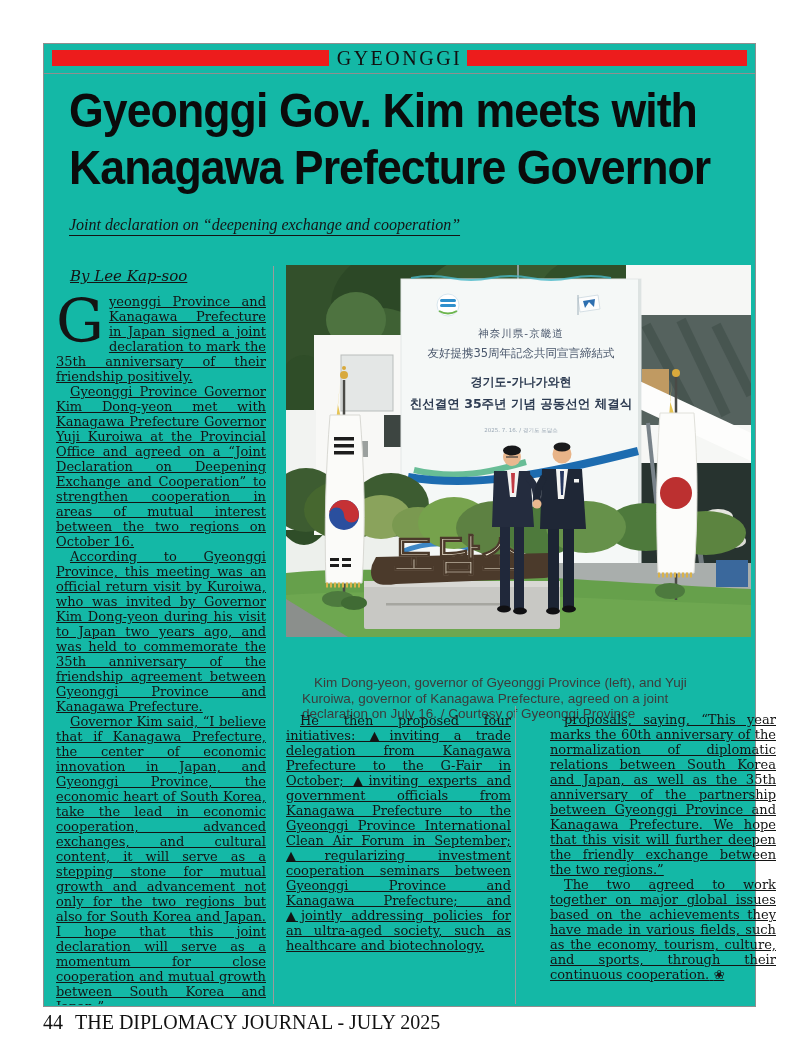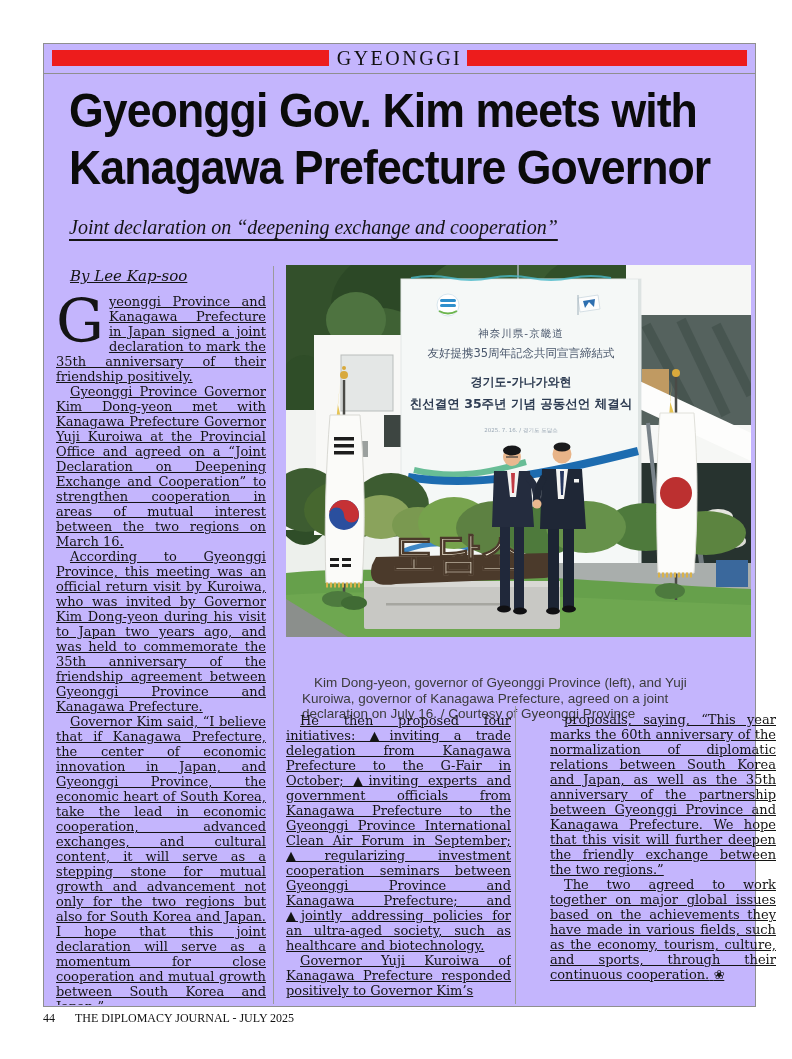--- a/index.html
+++ b/index.html
@@ -1,33 +1,33 @@
 <!DOCTYPE html>
 <html><head>
 <meta charset="utf-8">
 <style>
   html,body{margin:0;padding:0;background:#ffffff;}
   body{width:792px;height:1059px;position:relative;overflow:hidden;
        font-family:"DejaVu Serif", serif;}
   .frame{position:absolute;left:43px;top:43px;width:711px;height:962px;
-         border:1px solid #8f8f8f;background:#c4b5fd;}
+         border:1px solid #8f8f8f;background:#14b8a6;}
   
   .band{position:absolute;left:0;top:0;width:100%;height:29px;border-bottom:1px solid #8f8f8f;}
   .redbar{position:absolute;top:6px;height:16px;background:#ed1c1c;}
   .redbar.left{left:8px;width:277px;}
   .redbar.right{right:8px;width:280px;}
   .band-label{position:absolute;left:0;top:3px;width:100%;text-align:center;
       font-family:"Liberation Serif", serif;font-size:20px;letter-spacing:2.5px;color:#111;}
   
   .headline{position:absolute;left:25px;top:38px;width:700px;
       font-family:"Liberation Sans", sans-serif;font-weight:700;color:#0b0b0b;
       font-size:48px;line-height:57px;letter-spacing:-1px;
       transform:scaleX(0.93);transform-origin:0 0;white-space:nowrap;}
   .subhead{position:absolute;left:25px;top:172px;
-      font-family:"Liberation Serif", serif;font-style:italic;font-size:20px;color:#141414;
+      font-family:"Liberation Serif", serif;font-style:italic;font-size:16px;color:#141414;
       text-decoration:underline;text-underline-offset:5px;}
   
   .col{position:absolute;font-size:13px;line-height:15px;color:#141414;
        text-align:justify;overflow:hidden;text-decoration:underline;}
   .col p{margin:0;text-indent:14px;}
   .col p.noindent{text-indent:0;}
   .col1{left:12px;top:225px;width:210px;height:736px;}
   .byline{font-style:italic;font-size:15px;margin:0 0 10px 0 !important;text-indent:14px !important;}
   .dropcap{float:left;font-size:60px;line-height:48px;padding:3px 5px 0 0;color:#141414;}
   .col2{left:242px;top:669px;width:225px;height:292px;}
@@ -37,21 +37,21 @@
   .vrule1{left:229px;top:222px;height:738px;}
   .vrule2{left:471px;top:662px;height:298px;}
   
   .photo{position:absolute;left:242px;top:221px;width:465px;height:372px;overflow:hidden;}
   .caption{position:absolute;left:242px;top:615px;width:464px;
       font-family:"Liberation Sans", sans-serif;font-size:13.5px;line-height:15.5px;
       color:#3c3c3c;text-align:left;}
   .caption p{margin:16px;text-indent:12px;}
   
   .footer{position:absolute;left:43px;top:1011px;width:712px;
-      font-family:"Liberation Serif", serif;font-size:12px;color:#111;}
+      font-family:"Liberation Serif", serif;font-size:20px;color:#111;}
   .footer .pnum{display:inline-block;width:32px;}
   svg text{font-family:"DejaVu Sans", sans-serif;}
 </style>
 </head>
 <body>
 
 <div class="frame">
 
   <div class="band">
     <div class="redbar left"></div>
@@ -61,21 +61,21 @@
 
   <div class="headline">
     <div>Gyeonggi Gov. Kim meets with</div>
     <div>Kanagawa Prefecture Governor</div>
   </div>
   <div class="subhead">Joint declaration on “deepening exchange and cooperation”</div>
 
   <div class="col col1">
     <p class="byline">By Lee Kap-soo</p>
     <p class="noindent"><span class="dropcap">G</span><span>yeonggi Province and Kanagawa Prefecture in Japan signed a joint declaration to mark the 35th anniversary of their friendship positively.</span></p>
-    <p>Gyeonggi Province Governor Kim Dong-yeon met with Kanagawa Prefecture Governor Yuji Kuroiwa at the Provincial Office and agreed on a “Joint Declaration on Deepening Exchange and Cooperation” to strengthen cooperation in areas of mutual interest between the two regions on March 16.</p>
+    <p>Gyeonggi Province Governor Kim Dong-yeon met with Kanagawa Prefecture Governor Yuji Kuroiwa at the Provincial Office and agreed on a “Joint Declaration on Deepening Exchange and Cooperation” to strengthen cooperation in areas of mutual interest between the two regions on October 16.</p>
     <p>According to Gyeonggi Province, this meeting was an official return visit by Kuroiwa, who was invited by Governor Kim Dong-yeon during his visit to Japan two years ago, and was held to commemorate the 35th anniversary of the friendship agreement between Gyeonggi Province and Kanagawa Prefecture.</p>
     <p>Governor Kim said, “I believe that if Kanagawa Prefecture, the center of economic innovation in Japan, and Gyeonggi Province, the economic heart of South Korea, take the lead in economic cooperation, advanced exchanges, and cultural content, it will serve as a stepping stone for mutual growth and advancement not only for the two regions but also for South Korea and Japan. I hope that this joint declaration will serve as a momentum for close cooperation and mutual growth between South Korea and Japan.”</p>
   </div>
 
   <div class="vrule vrule1"></div>
 
   <div class="photo">
     <svg width="465" height="372" viewBox="0 0 465 372">
 
       <rect x="0" y="0" width="465" height="372" fill="#edf0ec"></rect>
@@ -233,21 +233,20 @@
       <circle cx="251" cy="239" r="4.5" fill="#eab88f"></circle>
     </svg>
   </div>
 
   <div class="caption">
     <p>Kim Dong-yeon, governor of Gyeonggi Province (left), and Yuji Kuroiwa, governor of Kanagawa Prefecture, agreed on a joint declaration on July 16. / Courtesy of Gyeonggi Province</p>
   </div>
 
   <div class="col col2">
     <p>He then proposed four initiatives: ▲inviting a trade delegation from Kanagawa Prefecture to the G-Fair in October; ▲inviting experts and government officials from Kanagawa Prefecture to the Gyeonggi Province International Clean Air Forum in September; ▲regularizing investment cooperation seminars between Gyeonggi Province and Kanagawa Prefecture; and ▲jointly addressing policies for an ultra-aged society, such as healthcare and biotechnology.</p>
-    <p>Governor Yuji Kuroiwa of Kanagawa Prefecture responded positively to Governor Kim’s</p>
   </div>
 
   <div class="vrule vrule2"></div>
 
   <div class="col col3">
     <p>proposals, saying, “This year marks the 60th anniversary of the normalization of diplomatic relations between South Korea and Japan, as well as the 35th anniversary of the partnership between Gyeonggi Province and Kanagawa Prefecture. We hope that this visit will further deepen the friendly exchange between the two regions.”</p>
     <p><span>The two agreed to work together on major global issues based on the achievements they have made in various fields, such as the economy, tourism, culture, and sports, through their continuous cooperation.</span> <span class="endmark">❀</span></p>
   </div>
 
 </div>

